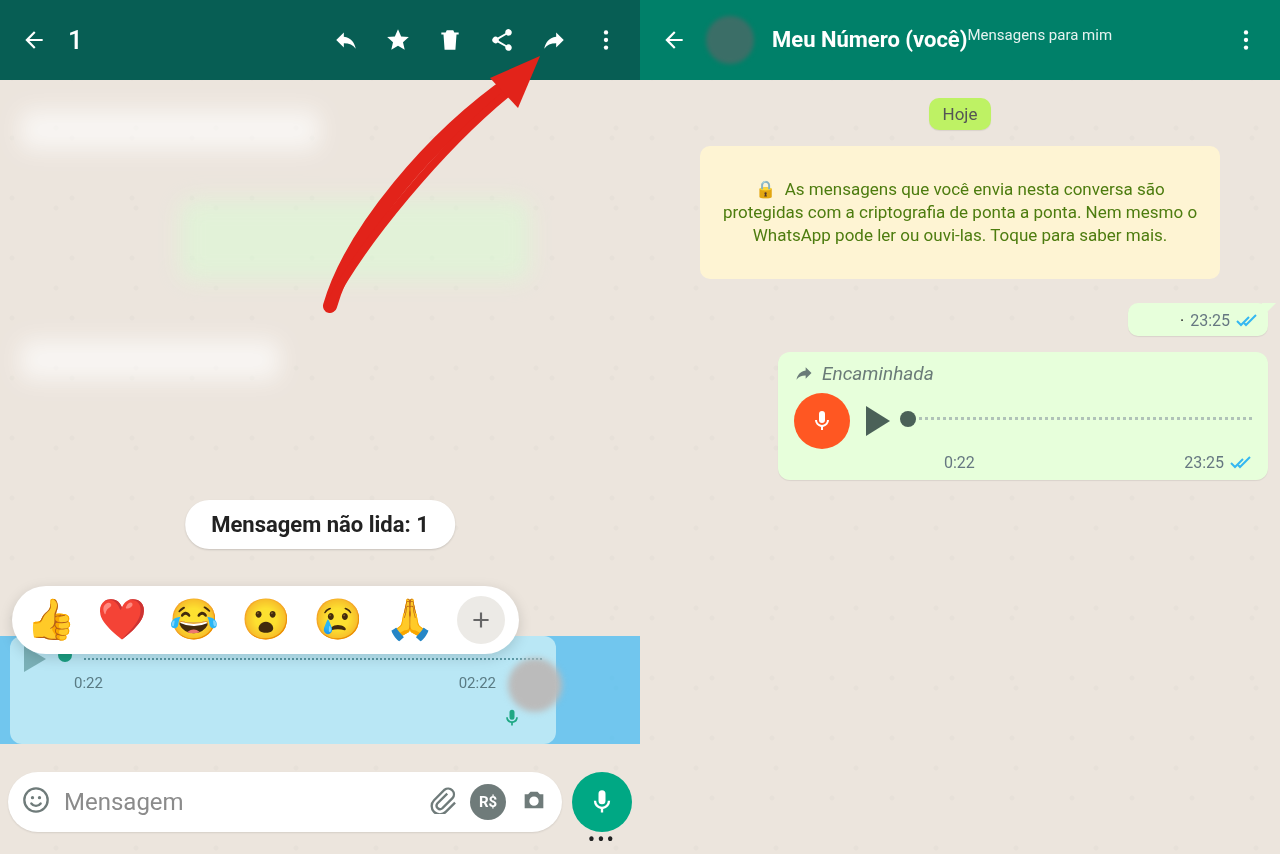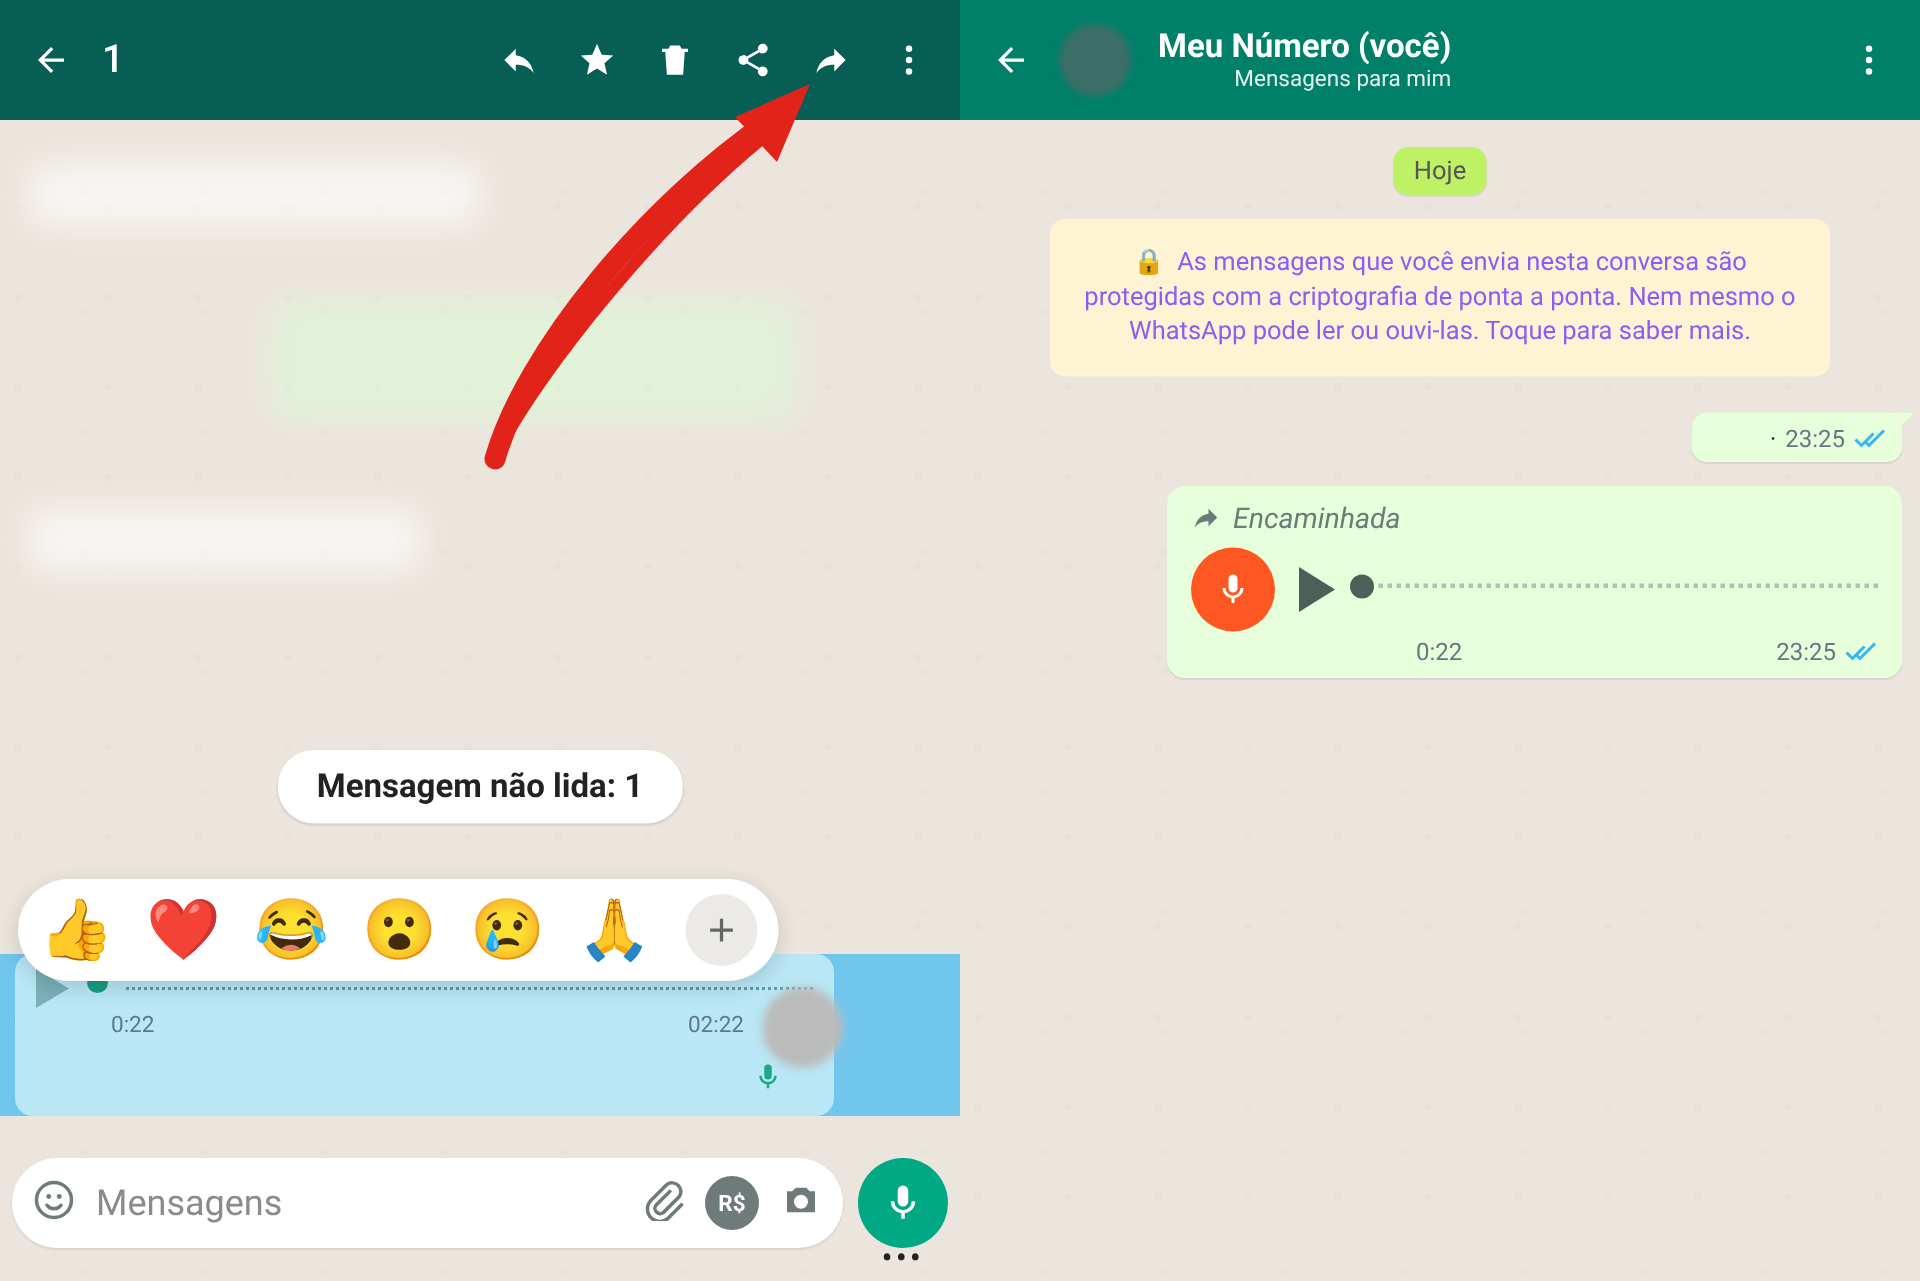--- a/index.html
+++ b/index.html
@@ -16,21 +16,21 @@
     pointer-events:none;
   }
 
   
   .wa-bar { position:relative; z-index:5; height:80px; background:#075E54; color:#fff; display:flex; align-items:center; padding:0 12px; gap:8px;}
   .wa-bar.light { background:#008069; }
   .wa-bar .spacer{flex:1;}
   .icon-btn{ width:44px; height:44px; display:flex; align-items:center; justify-content:center; color:#fff; }
   .icon-btn svg{ width:26px; height:26px; fill:#fff; }
   .sel-count{ font-size:26px; font-weight:500; margin-left:4px; margin-right:auto;}
-  .title-block{ display:flex; flex-direction:column; line-height:1.15;}
+  .title-block{ display:flex; flex-direction:row; line-height:1.15;}
   .title-block .title{ font-size:22px; font-weight:700;}
   .title-block .sub{ font-size:15px; opacity:.9;text-align:right;}
   .avatar-ph{ width:48px; height:48px; border-radius:50%; background:#3b6e67; filter:blur(2px); margin:0 10px 0 2px;}
 
   
   .blur-area{ position:absolute; top:80px; left:0; right:0; height:400px; filter:blur(11px); opacity:.9;}
   .blur-area .ghost{ background:rgba(255,255,255,.7); border-radius:10px; position:absolute;}
   .blur-area .ghost.g1{ left:20px; top:30px; width:300px; height:40px;}
   .blur-area .ghost.g2{ left:180px; top:120px; width:350px; height:80px; background:#D9FDD3; border-radius:12px; opacity:.6;}
   .blur-area .ghost.g3{ left:20px; top:260px; width:260px; height:40px;}
@@ -88,21 +88,21 @@
   .dots-footer{ position:absolute; right:24px; bottom:2px; font-size:22px; letter-spacing:2px; color:#222;}
 
   
   .arrow-anno{ position:absolute; z-index:20; left:290px; top:56px; pointer-events:none;}
   .arrow-anno svg{ width:300px; height:260px; }
 
   
   .chat-scroll{ position:absolute; top:80px; left:0; right:0; bottom:0; padding:14px 12px;}
   .date-pill{ margin:4px auto 16px; width:max-content; background:#bef264; border-radius:10px; padding:6px 14px; font-size:17px; color:#555; box-shadow:0 1px 1px rgba(0,0,0,.08);}
   .enc-banner{
-    margin:0 auto 24px; width:520px; background:#FEF4D3; color:#8b5cf6; border-radius:10px; padding:18px 18px;
+    margin:0 auto 24px; width:520px; background:#FEF4D3; color:#4d7c0f; border-radius:10px; padding:32px 18px;
     font-size:17px; text-align:center; line-height:1.35;
   }
   .enc-banner .lock{ display:inline; margin-right:4px;}
   .bubble-out{
     background:#E7FFDB; border-radius:10px; margin-left:auto; position:relative;
     box-shadow:0 1px 1px rgba(0,0,0,.08);
   }
   .tail-out::after{
     content:""; position:absolute; right:-8px; top:0; width:0;height:0;
     border-top:0 solid transparent; border-left:14px solid #E7FFDB; border-bottom:14px solid transparent;
@@ -221,21 +221,21 @@
     <div class="composer">
       <div class="compose-field">
         <span class="grey-ic">
           <svg viewBox="0 0 24 24">
               <circle cx="12" cy="12" r="10" fill="none" stroke="#6f7b7a" stroke-width="2"></circle>
               <circle cx="9" cy="10" r="1.4"></circle>
               <circle cx="15" cy="10" r="1.4"></circle>
               <path d="M8 15c1 1.4 2.4 2 4 2s3-.6 4-2" fill="none" stroke="#6f7b7a" stroke-width="2" stroke-linecap="round"></path>
             </svg>
         </span>
-        <span class="hint">Mensagens</span>
+        <span class="hint">Mensagem</span>
         <span class="grey-ic">
           <svg viewBox="0 0 24 24">
               <path d="M16.5 6.5 8 15a3 3 0 0 0 4.2 4.2l9-9a5 5 0 0 0-7-7l-9 9a7 7 0 0 0 10 10l8-8" fill="none" stroke="#6f7b7a" stroke-width="2"></path>
             </svg>
         </span>
         <span class="rs-pill">R$</span>
         <span class="grey-ic">
           <svg viewBox="0 0 24 24">
               <path d="M4 7h3l2-2h6l2 2h3v12H4zM12 17a4 4 0 1 0 0-8 4 4 0 0 0 0 8z"></path>
             </svg>

